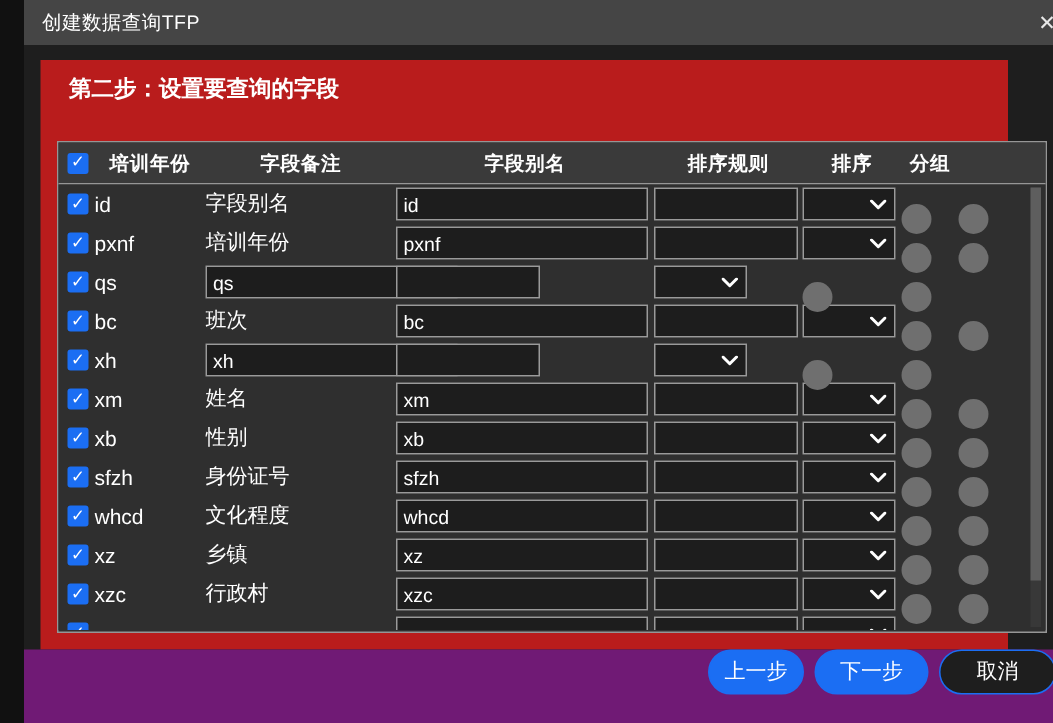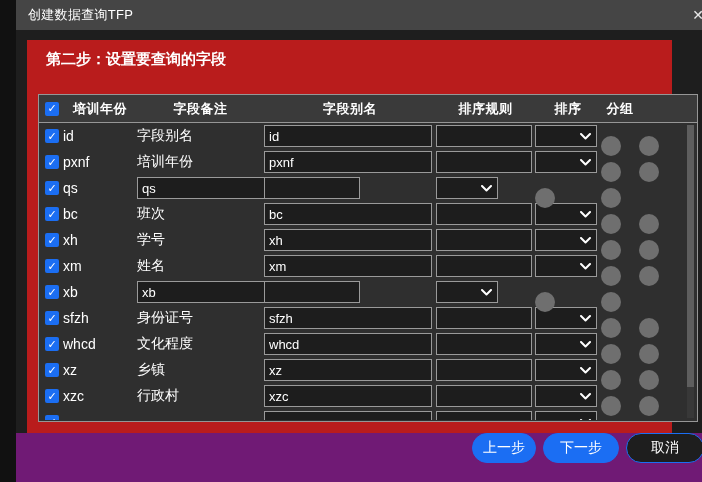--- a/index.html
+++ b/index.html
@@ -218,21 +218,20 @@
     </span>
     <span class="c-sort"><span class="toggle"><span class="knob"></span></span></span>
     <span class="c-group"><span class="toggle"><span class="knob"></span></span></span>
   </div>
 
   <div class="grid-row trow">
     <span class="checkbox">
               <span class="check-glyph">✓</span>
             </span>
     <span class="c-name">xh</span>
-    <span class="c-remark">学号</span>
     <span class="c-format"><input class="tinput" value="xh" style=""></span>
     <span class="c-alias"><input class="tinput" style=""></span>
     <span class="c-rule">
       <span class="fselect">
         <svg width="11" height="7" viewBox="0 0 11 7">
                   <polyline points="1,1 5.5,5.5 10,1" fill="none" stroke="#ffffff" stroke-width="2" stroke-linecap="round" stroke-linejoin="round"></polyline>
                 </svg>
       </span>
     </span>
     <span class="c-sort"><span class="toggle"><span class="knob"></span></span></span>
@@ -256,20 +255,21 @@
     </span>
     <span class="c-sort"><span class="toggle"><span class="knob"></span></span></span>
     <span class="c-group"><span class="toggle"><span class="knob"></span></span></span>
   </div>
 
   <div class="grid-row trow">
     <span class="checkbox">
               <span class="check-glyph">✓</span>
             </span>
     <span class="c-name">xb</span>
+    <span class="c-remark">性别</span>
     <span class="c-format"><input class="tinput" value="xb" style=""></span>
     <span class="c-alias"><input class="tinput" style=""></span>
     <span class="c-rule">
       <span class="fselect">
         <svg width="11" height="7" viewBox="0 0 11 7">
                   <polyline points="1,1 5.5,5.5 10,1" fill="none" stroke="#ffffff" stroke-width="2" stroke-linecap="round" stroke-linejoin="round"></polyline>
                 </svg>
       </span>
     </span>
     <span class="c-sort"><span class="toggle"><span class="knob"></span></span></span>

